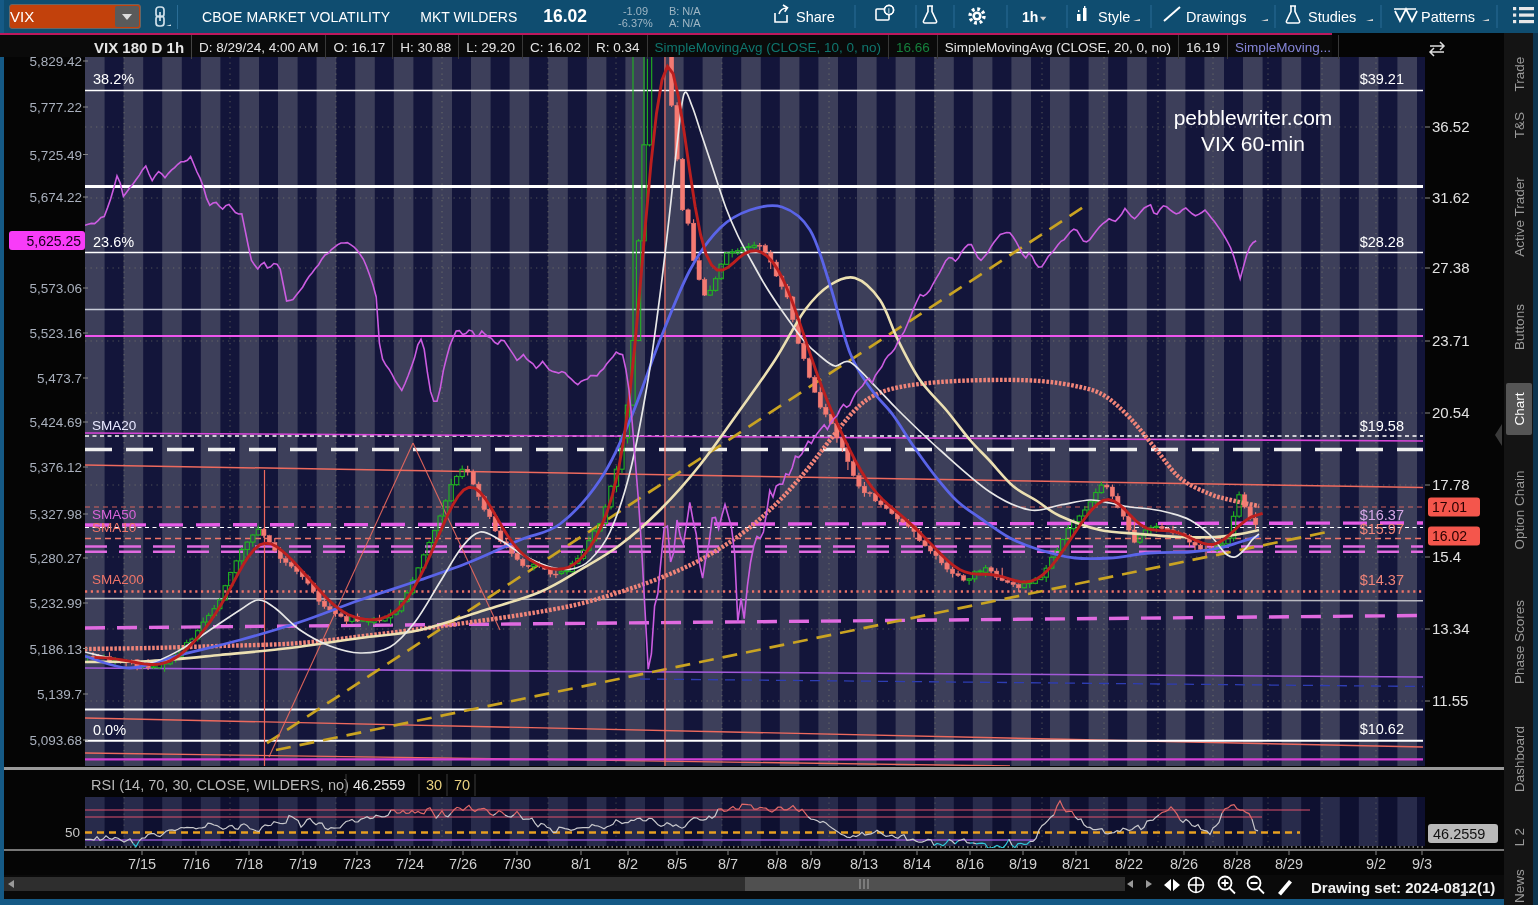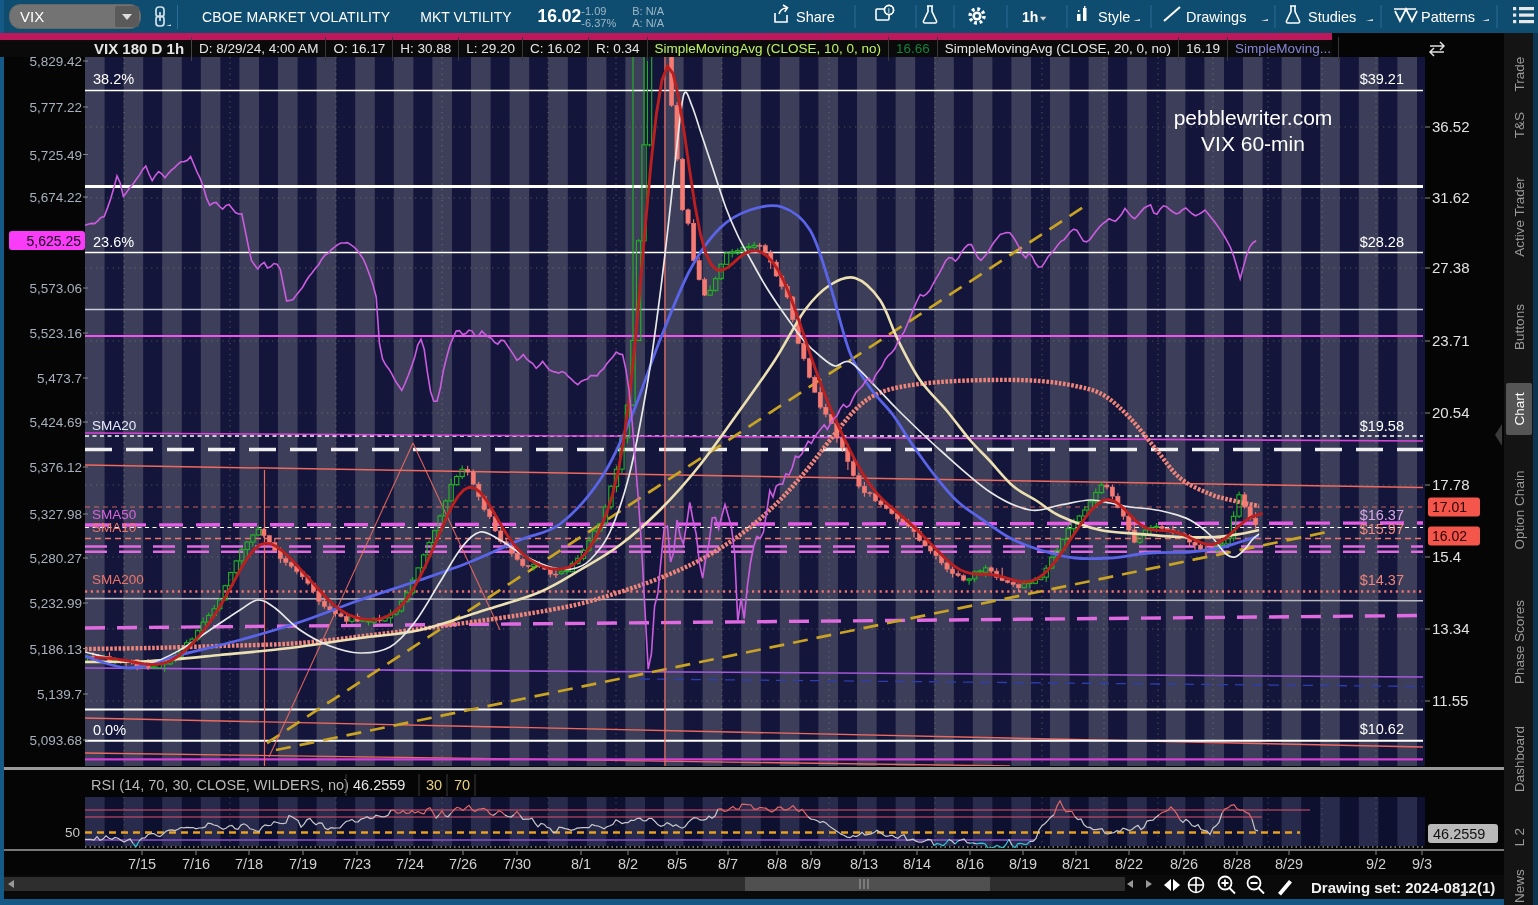--- a/index.html
+++ b/index.html
@@ -1,20 +1,20 @@
 <!DOCTYPE html>
 <html><head><meta charset="utf-8"><style>
 *{margin:0;padding:0;box-sizing:border-box}
 body{width:1538px;height:905px;background:#000;font-family:"Liberation Sans",sans-serif;overflow:hidden;position:relative}
 #toolbar{position:absolute;left:0;top:0;width:1538px;height:33px;background:#0f4d70;border-left:4px solid #155a86;display:flex;align-items:center;color:#fff;font-size:14px}
 .sep{width:1px;height:24px;background:#2a6d96;margin:0 8px}
-.combo{width:132px;height:25px;background:#737373;border:1px solid #666;border-radius:11px;margin-left:5px;display:flex;align-items:center;justify-content:space-between;padding-left:10px}
+.combo{width:132px;height:25px;background:#c2410c;border:1px solid #666;border-radius:3px;margin-left:5px;display:flex;align-items:center;justify-content:space-between;}
 .combo .btn{width:24px;height:21px;background:#5a5a5a;border-radius:2px;margin-right:1px;display:flex;align-items:center;justify-content:center}
 .small{font-size:11px;line-height:12px;color:#9fb6c4}
-#hdr{position:absolute;left:0;top:33px;width:1332px;height:24px;background:#0a0a0a;border-top:7px solid #be185d;color:#e5e5e5;font-size:13.5px;display:flex;align-items:center;white-space:nowrap}
+#hdr{position:absolute;left:0;top:33px;width:1332px;height:24px;background:#0a0a0a;border-top:2px solid #be185d;color:#e5e5e5;font-size:13.5px;display:flex;white-space:nowrap}
 .hc{padding:0 7px;height:24px;display:flex;align-items:center;border-right:1px solid #383838}
 svg text{font-family:"Liberation Sans",sans-serif}
 </style></head><body>
 <div style="position:absolute;left:0;top:0"><svg width="1538" height="905" viewBox="0 0 1538 905" font-family="Liberation Sans, sans-serif">
 <rect x="0" y="33" width="1538" height="872" fill="#050505"></rect>
 <clipPath id="mainc">
         <rect x="85" y="57" width="1340" height="709"></rect>
       </clipPath>
 <clipPath id="rsic">
         <rect x="85" y="796" width="1340" height="52"></rect>
@@ -568,23 +568,23 @@
       </span>
     </div>
  <svg width="26" height="26" style="margin-left:6px">
       <rect x="9" y="3" width="8" height="10" rx="3" fill="none" stroke="#cfe0ea" stroke-width="1.7"></rect>
       <rect x="9" y="12" width="8" height="10" rx="3" fill="none" stroke="#cfe0ea" stroke-width="1.7"></rect>
       <path d="M13 8 v9" stroke="#cfe0ea" stroke-width="1.7"></path>
       <path d="M19 22 l5 0 l0 -1.4 z" fill="#cfe0ea"></path>
     </svg>
  <div class="sep" style="margin-left:4px"></div>
  <span style="margin-left:16px;letter-spacing:0.2px">CBOE MARKET VOLATILITY</span>
- <span style="margin-left:30px">MKT VLTILITY</span>
+ <span style="margin-left:30px">MKT WILDERS</span>
  <span style="margin-left:26px;font-size:17.5px;font-weight:bold">16.02</span>
- <div class="small" style="margin-left:0;text-align:left">-1.09<br>-6.37%</div>
+ <div class="small" style="margin-left:31px;text-align:center">-1.09<br>-6.37%</div>
  <div class="small" style="margin-left:16px">B: N/A<br>A: N/A</div>
  <svg width="770" height="33" style="position:absolute;left:768px;top:0" font-family="Liberation Sans, sans-serif">
   <g stroke="#2a6d96" stroke-width="1">
         <path d="M83 5 V28 M144 5 V28 M182 5 V28 M235 5 V28 M295 5 V28 M379 5 V28 M503 5 V28 M609 5 V28 M725 5 V28"></path>
       </g>
   <g fill="#ffffff" font-size="14.5">
    <text x="24" y="22">Share</text>
    <text x="250" y="22" font-weight="bold" font-size="14">1h</text>
    <text x="326" y="22">Style</text>
    <text x="414" y="22">Drawings</text>
@@ -632,17 +632,17 @@
     </svg>
 </div>
 <div id="hdr">
  <div class="hc" style="margin-left:87px;font-weight:bold;font-size:15px;border-right:1px solid #444">VIX 180 D 1h</div>
  <div class="hc">D: 8/29/24, 4:00 AM</div>
  <div class="hc">O: 16.17</div>
  <div class="hc">H: 30.88</div>
  <div class="hc">L: 29.20</div>
  <div class="hc">C: 16.02</div>
  <div class="hc">R: 0.34</div>
- <div class="hc" style="color:#bef264">SimpleMovingAvg (CLOSE, 10, 0, no)</div>
+ <div class="hc" style="color:#0f766e">SimpleMovingAvg (CLOSE, 10, 0, no)</div>
  <div class="hc" style="color:#15803d">16.66</div>
  <div class="hc">SimpleMovingAvg (CLOSE, 20, 0, no)</div>
  <div class="hc">16.19</div>
  <div class="hc" style="color:#8585d8">SimpleMoving...</div>
 </div>
 </body></html>

